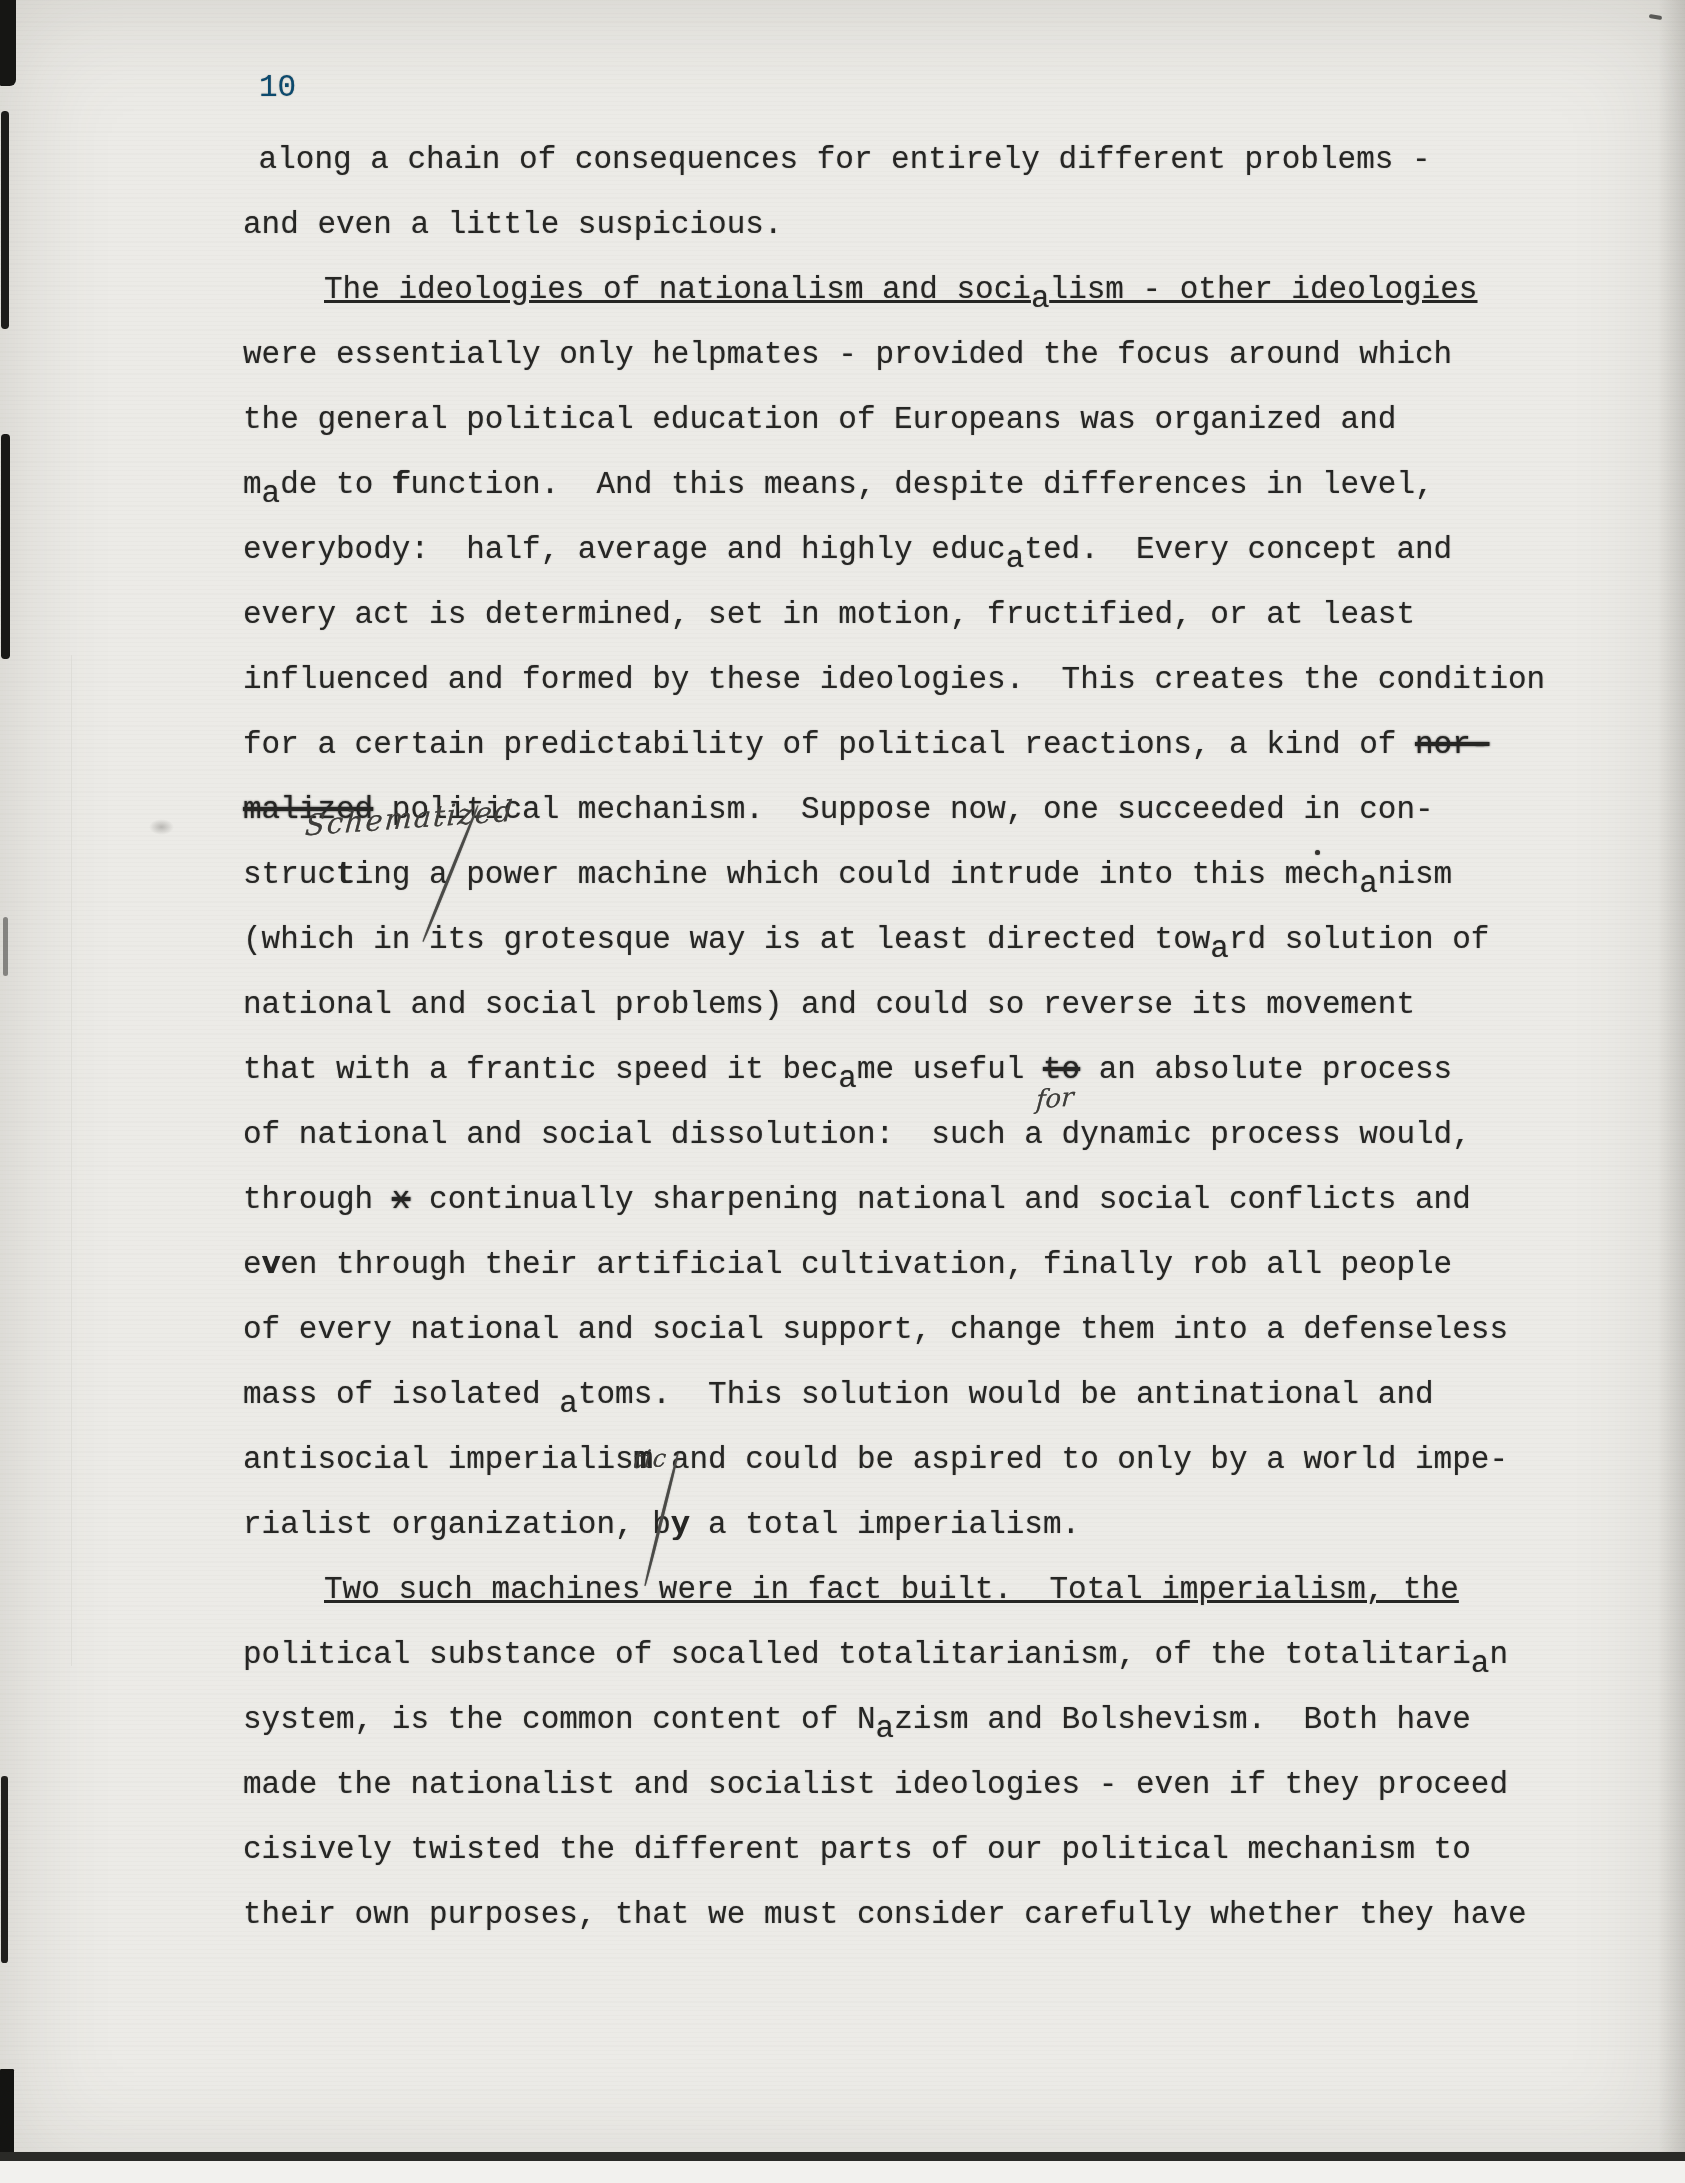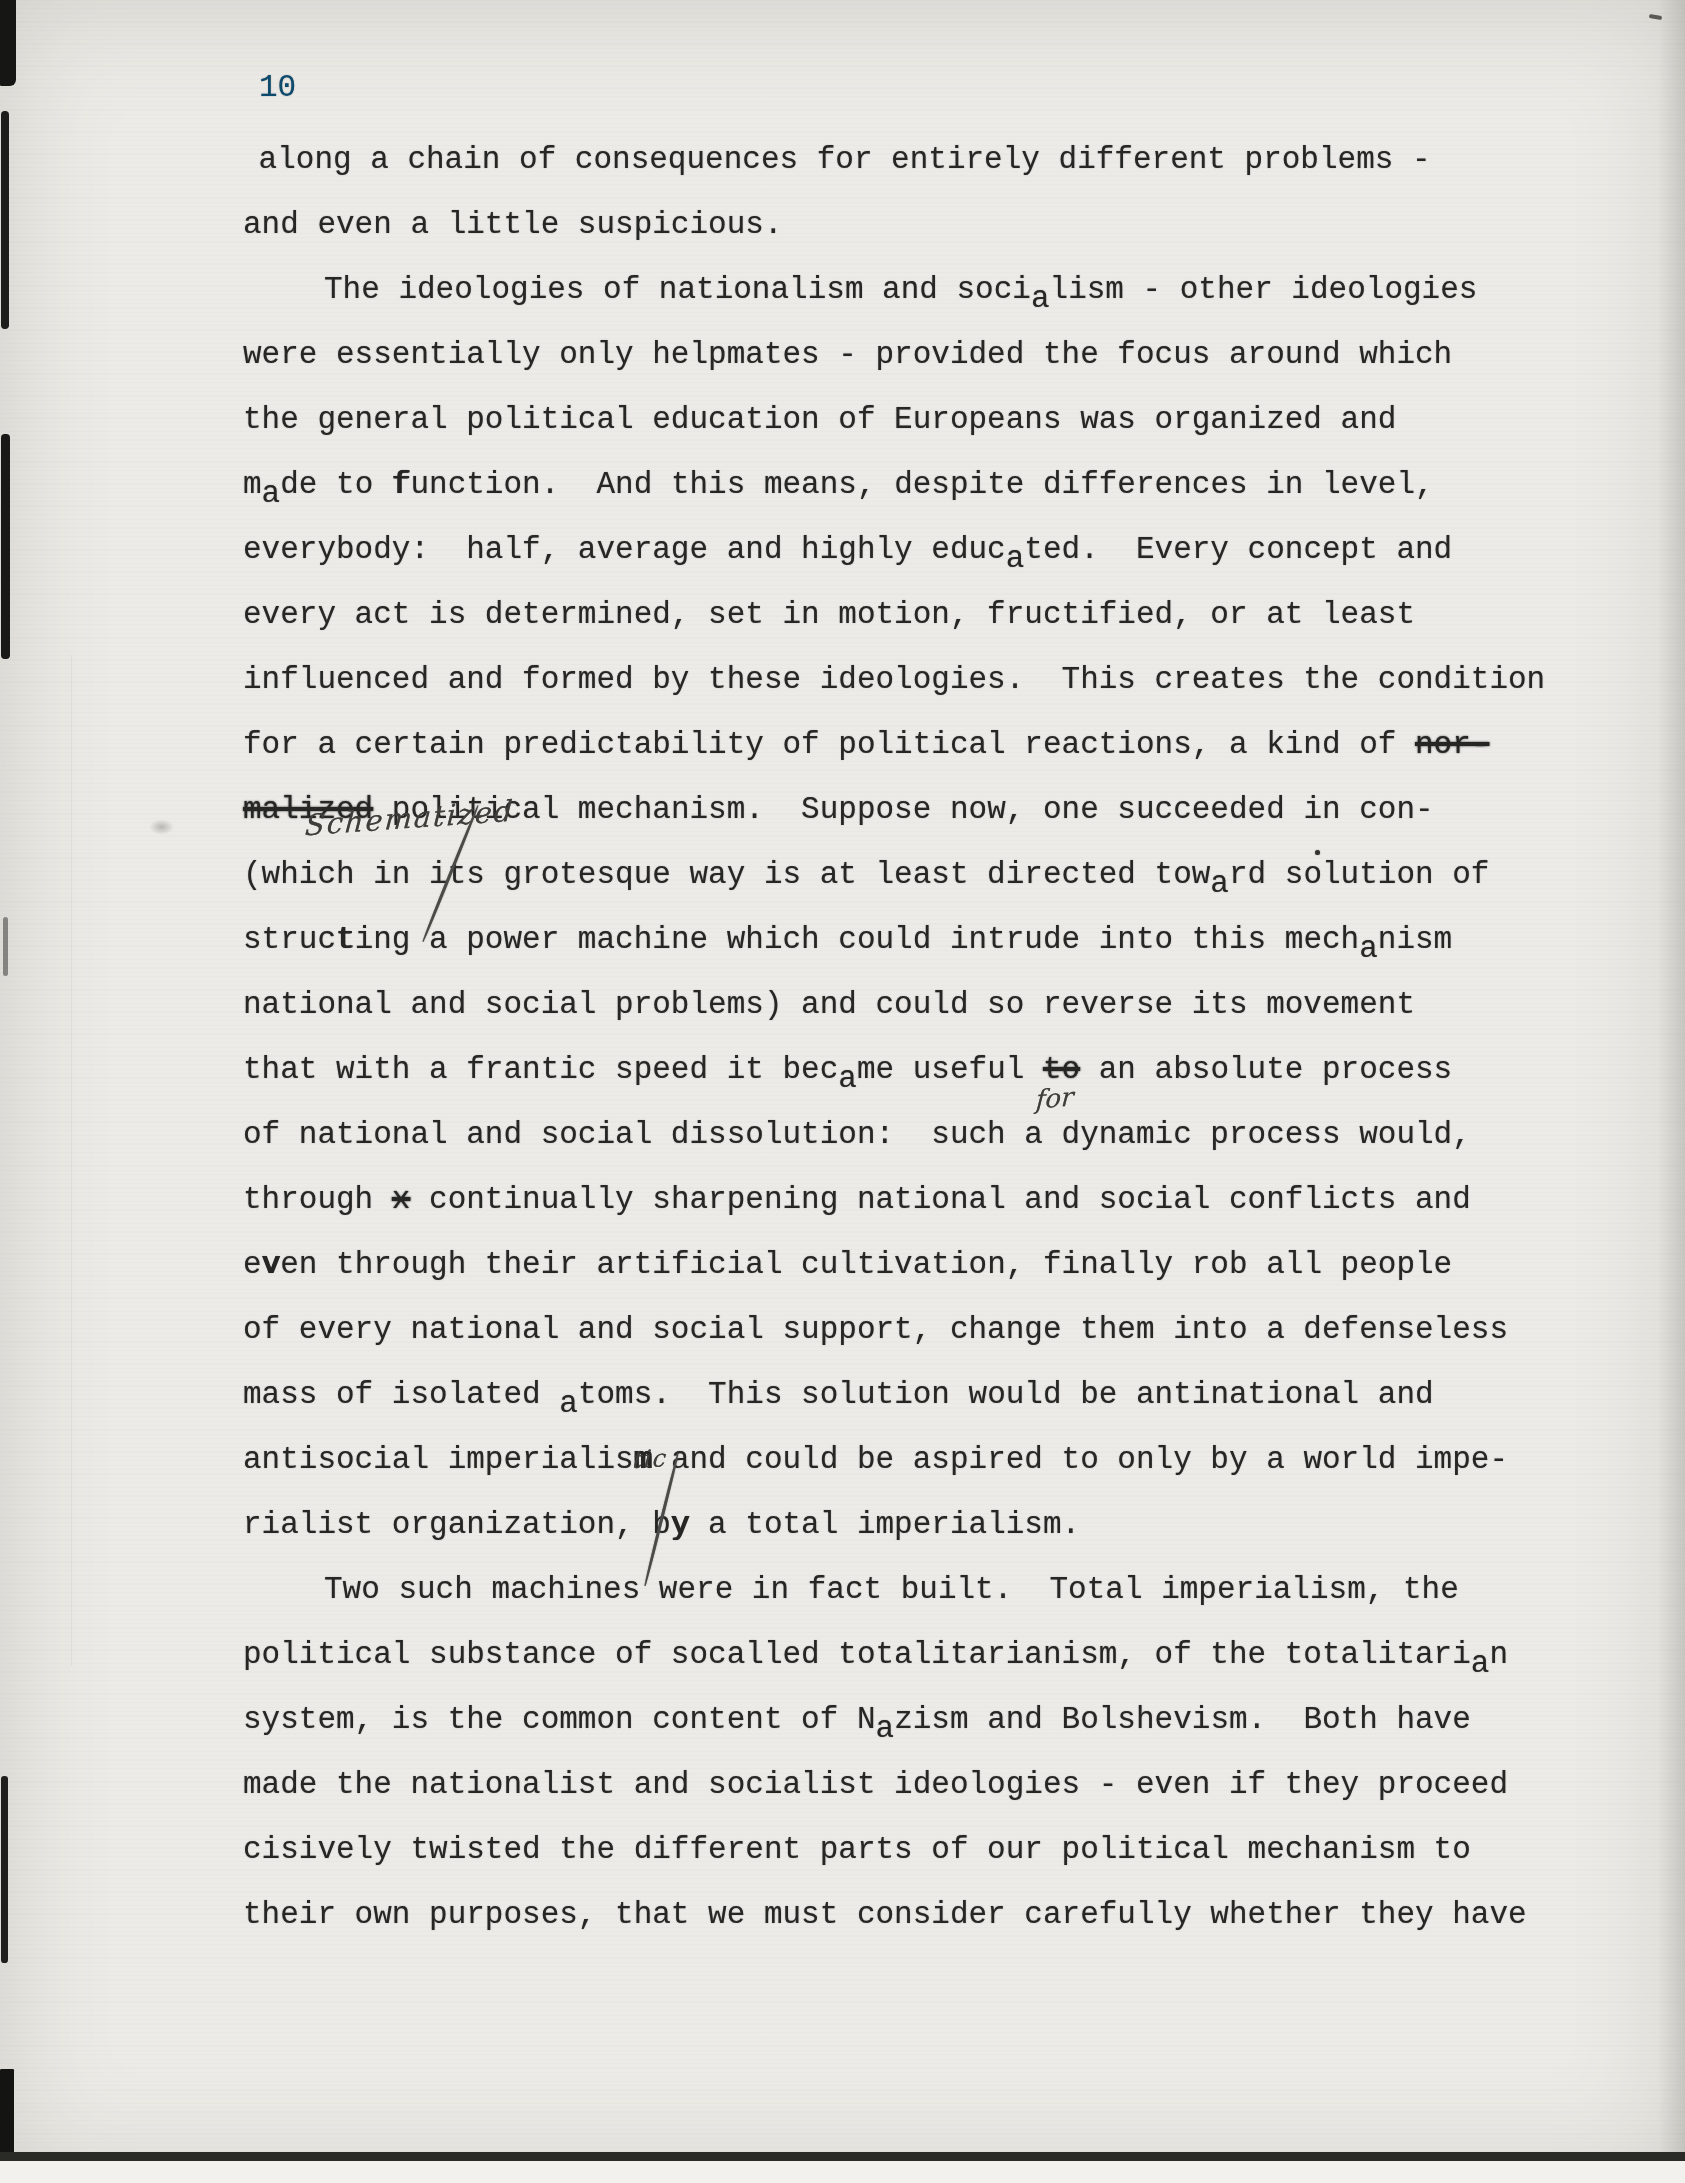--- a/index.html
+++ b/index.html
@@ -21,21 +21,21 @@
   }
   #text-block{
     position:absolute;left:243px;top:127px;width:1367px;height:1960px;
   }
   .para{margin:0;padding:0;}
   .tline{
     height:65px;line-height:65px;white-space:pre;
     font-size:31px;color:#262624;
     text-shadow:0 0 1.2px rgba(30,30,30,0.42);
   }
-  .para.ind .tline.first{text-indent:81px;}
+  .para.ind .tline.first{text-indent:81px;text-decoration:underline;}
   .para.ind-sm .tline.first{text-indent:15.6px;}
   .tline .st{text-decoration:line-through;text-decoration-thickness:3.7px;text-shadow:0 0 1.9px rgba(20,20,20,0.8);}
   .tline .sub{position:relative;top:0.28em;}
   .tline .ov{text-shadow:1.2px 0 0 currentColor,-0.6px 0 0 currentColor,0 0 1.2px rgba(20,20,20,0.5);}
   
   .hw{
     position:absolute;
     font-family:"DejaVu Serif", serif;font-style:italic;
     color:#3f3e3b;
     transform:rotate(-4deg) skewX(-8deg);
@@ -88,22 +88,22 @@
       <div class="para ind">
         <div class="tline first"><span>The ideologies of nationalism and soci</span><span class="sub">a</span><span>lism - other ideologies</span></div>
         <div class="tline"><span>were essentially only helpmates - provided the focus around which</span></div>
         <div class="tline"><span>the general political education of Europeans was organized and</span></div>
         <div class="tline"><span>m</span><span class="sub">a</span><span>de to </span><span class="ov">f</span><span>unction.  And this means, despite differences in level,</span></div>
         <div class="tline"><span>everybody:  half, average and highly educ</span><span class="sub">a</span><span>ted.  Every concept and</span></div>
         <div class="tline"><span>every act is determined, set in motion, fructified, or at least</span></div>
         <div class="tline"><span>influenced and formed by these ideologies.  This creates the condition</span></div>
         <div class="tline"><span>for a certain predictability of political reactions, a kind of </span><span class="st">nor-</span></div>
         <div class="tline"><span class="st">malized</span><span> political mechanism.  Suppose now, one succeeded in con-</span></div>
+        <div class="tline"><span>struc</span><span class="ov">t</span><span>ing a power machine which could intrude into this mech</span><span class="sub">a</span><span>nism</span></div>
         <div class="tline"><span>(which in its grotesque way is at least directed tow</span><span class="sub">a</span><span>rd solution of</span></div>
-        <div class="tline"><span>struc</span><span class="ov">t</span><span>ing a power machine which could intrude into this mech</span><span class="sub">a</span><span>nism</span></div>
         <div class="tline"><span>national and social problems) and could so reverse its movement</span></div>
         <div class="tline"><span>that with a frantic speed it bec</span><span class="sub">a</span><span>me useful </span><span class="st">to</span><span> an absolute process</span></div>
         <div class="tline"><span>of national and social dissolution:  such a dynamic process would,</span></div>
         <div class="tline"><span>through </span><span class="st">x</span><span> continually sharpening national and social conflicts and</span></div>
         <div class="tline"><span>e</span><span class="ov">v</span><span>en through their artificial cultivation, finally rob all people</span></div>
         <div class="tline"><span>of every national and social support, change them into a defenseless</span></div>
         <div class="tline"><span>mass of isolated </span><span class="sub">a</span><span>toms.  This solution would be antinational and</span></div>
         <div class="tline"><span>antisocial imperialis</span><span class="ov">m</span><span> and could be aspired to only by a world impe-</span></div>
         <div class="tline"><span>rialist organization, b</span><span class="ov">y</span><span> a total imperialism.</span></div>
       </div>

